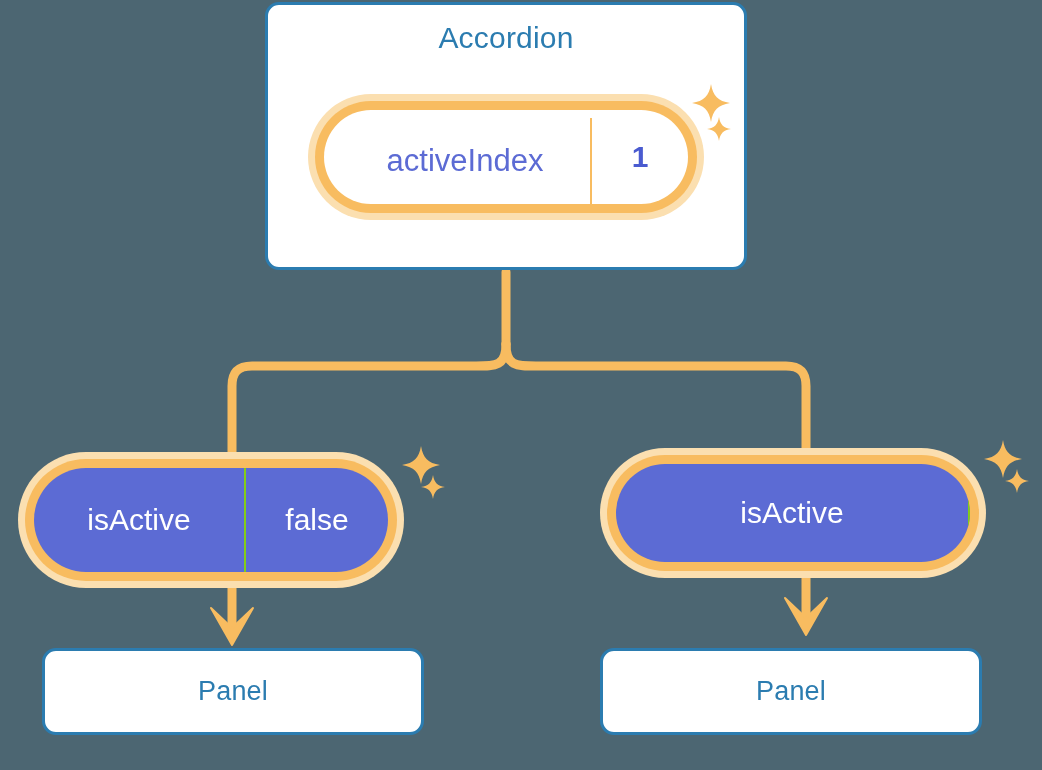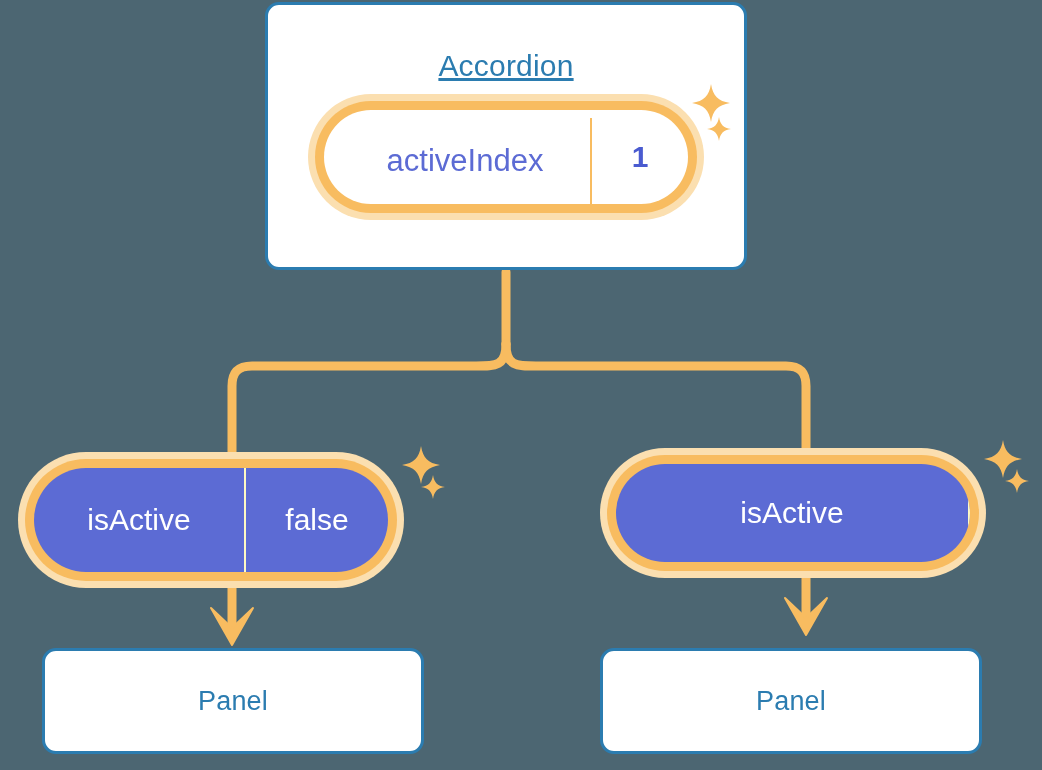--- a/index.html
+++ b/index.html
@@ -50,28 +50,27 @@
   }
 
   
   #accordion-card {
     left: 265px;
     top: 2px;
     width: 482px;
     height: 268px;
   }
   #accordion-card .card-title {
-    margin-top: 46px;
-    text-decoration: underline;
+    margin-top: 18px;
   }
 
   
   .panel-card {
     width: 382px;
-    height: 106px;
+    height: 87px;
     display: flex;
     align-items: center;
     justify-content: center;
   }
   .panel-card .card-title {
     font-size: 27px;
   }
   #panel-left  { left: 42px;  top: 648px; }
   #panel-right { left: 600px; top: 648px; }
 
@@ -140,21 +139,21 @@
   }
 
   
   .pill-solid .pill-body {
     background: #5c6bd4;
   }
   .pill-solid .pill-key {
     color: #ffffff;
     font-size: 30px;
     padding: 0 22px;
-    border-right: 2px solid #fef9c3;
+    border-right: 2px solid #84cc16;
   }
   .pill-solid .pill-val {
     color: #ffffff;
     font-size: 30px;
     font-weight: normal;
     width: 142px;
   }
   #isactive-false-pill {
     left: 18px;
     top: 452px;

